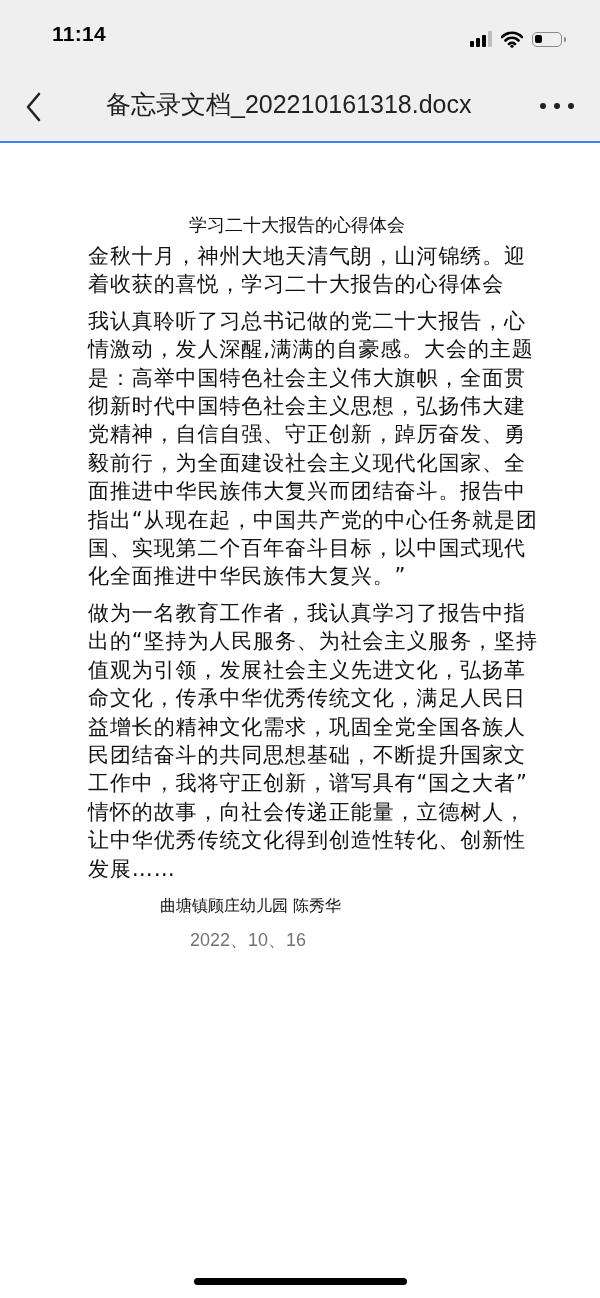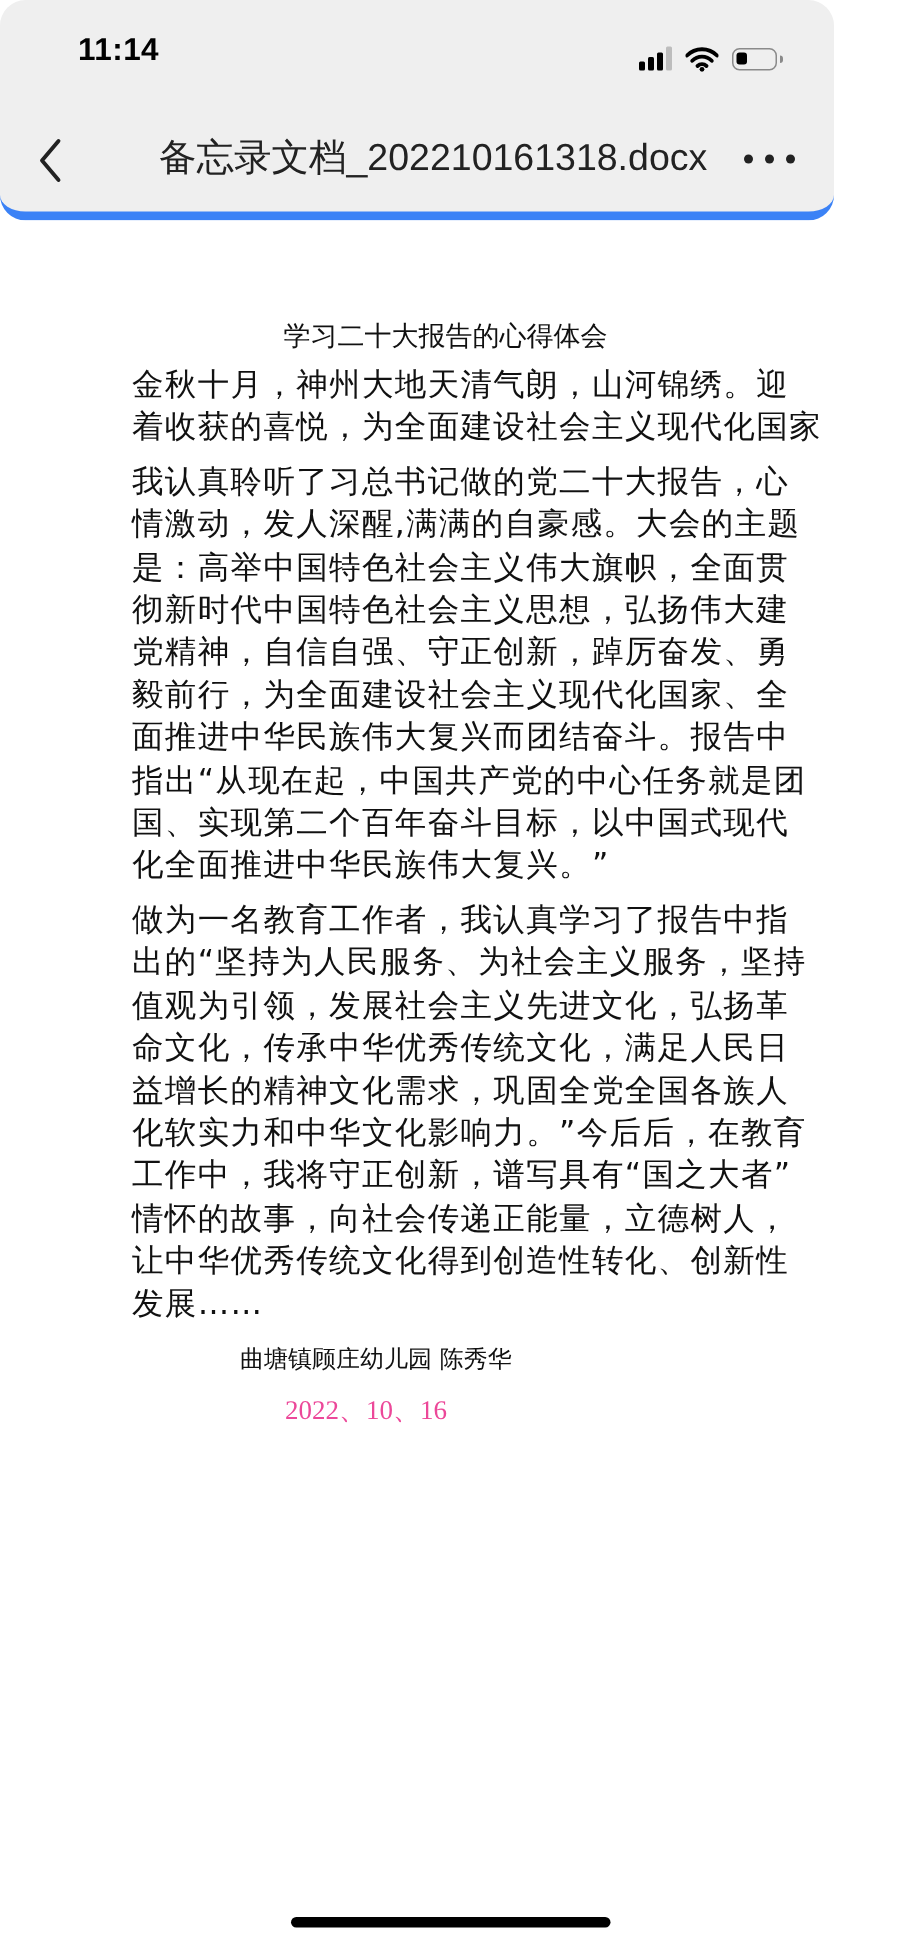--- a/index.html
+++ b/index.html
@@ -1,23 +1,22 @@
 <!DOCTYPE html>
 <html><head>
 <meta charset="utf-8">
 <style>
   html, body { margin: 0; padding: 0; }
   body {
     width: 600px; height: 1298px; background: #ffffff; position: relative; overflow: hidden;
     font-family: "DejaVu Sans", "Liberation Sans", sans-serif; color: #111;
   }
   .topbar {
-    position: absolute; left: 0; top: 0; width: 556px; height: 141px; background: #efefef;
-    border-bottom: 6px solid #3b82f6;
-    border-radius: 17px;
+    position: absolute; left: 0; top: 0; width: 600px; height: 141px; background: #efefef;
+    border-bottom: 2px solid #3b82f6;
   }
   .status-time {
     position: absolute; left: 52px; top: 22px; font-size: 21px; font-weight: bold;
     font-family: "Liberation Sans", sans-serif; letter-spacing: 0.3px; color: #000;
   }
   .status-icons { position: absolute; right: 38px; top: 28px; height: 22px; display: flex; align-items: center; gap: 9px; }
   .signal { display: flex; align-items: flex-end; gap: 2px; height: 16px; }
   .signal span { width: 4px; background: #000; border-radius: 1px; display: block; }
   .signal span.dim { background: #bdbdbd; }
   .battery { width: 30px; height: 15px; border: 1.5px solid #8a8a8a; border-radius: 5px; position: relative; box-sizing: border-box; }
@@ -34,21 +33,21 @@
   .nav-more span { width: 6px; height: 6px; border-radius: 50%; background: #222; display: block; }
 
   .doc { position: absolute; left: 88px; top: 208px; width: 428px; }
   .doc-title { text-align: center; font-size: 18px; line-height: 34px; height: 34px; color: #111; margin-left: -10px; }
   .para {
     font-size: 21px; line-height: 28.4px; letter-spacing: 0.9px; margin: 0 0 8px 0; color: #111;
     text-align: justify; word-break: break-all;
   }
   .para .ln { display: block; white-space: nowrap; }
   .signature { font-size: 16px; line-height: 30px; margin-left: 72px; margin-top: 0px; color: #111; }
-  .date { font-family: Liberation Serif, serif; font-size: 18px; line-height: 30px; margin-left: 102px; margin-top: 4px; color: #ec4899; }
+  .date { font-family: Liberation Sans, sans-serif; font-size: 18px; line-height: 30px; margin-left: 102px; margin-top: 4px; color: #737373; }
   .home-indicator { position: absolute; left: 194px; top: 1278px; width: 213px; height: 7px; border-radius: 4px; background: #000; }
 </style>
 </head>
 <body>
 
 <div class="topbar">
   <div class="status-time">11:14</div>
   <div class="status-icons">
     <div class="signal">
       <span style="height:6px"></span>
@@ -78,21 +77,21 @@
       <span></span>
       <span></span>
   </div>
 </div>
 
 <div class="doc">
   <div class="doc-title">学习二十大报告的心得体会</div>
 
   <div class="para">
     <span class="ln">金秋十月，神州大地天清气朗，山河锦绣。迎</span>
-    <span class="ln">着收获的喜悦，为全面建设社会主义现代化国家</span>
+    <span class="ln">着收获的喜悦，学习二十大报告的心得体会</span>
   </div>
 
   <div class="para">
     <span class="ln">我认真聆听了习总书记做的党二十大报告，心</span>
     <span class="ln">情激动，发人深醒,满满的自豪感。大会的主题</span>
     <span class="ln">是：高举中国特色社会主义伟大旗帜，全面贯</span>
     <span class="ln">彻新时代中国特色社会主义思想，弘扬伟大建</span>
     <span class="ln">党精神，自信自强、守正创新，踔厉奋发、勇</span>
     <span class="ln">毅前行，为全面建设社会主义现代化国家、全</span>
     <span class="ln">面推进中华民族伟大复兴而团结奋斗。报告中</span>
@@ -100,21 +99,21 @@
     <span class="ln">国、实现第二个百年奋斗目标，以中国式现代</span>
     <span class="ln">化全面推进中华民族伟大复兴。”</span>
   </div>
 
   <div class="para">
     <span class="ln">做为一名教育工作者，我认真学习了报告中指</span>
     <span class="ln">出的“坚持为人民服务、为社会主义服务，坚持</span>
     <span class="ln">值观为引领，发展社会主义先进文化，弘扬革</span>
     <span class="ln">命文化，传承中华优秀传统文化，满足人民日</span>
     <span class="ln">益增长的精神文化需求，巩固全党全国各族人</span>
-    <span class="ln">化软实力和中华文化影响力。”今后后，在教育</span>
+    <span class="ln">民团结奋斗的共同思想基础，不断提升国家文</span>
     <span class="ln">工作中，我将守正创新，谱写具有“国之大者”</span>
     <span class="ln">情怀的故事，向社会传递正能量，立德树人，</span>
     <span class="ln">让中华优秀传统文化得到创造性转化、创新性</span>
     <span class="ln">发展……</span>
   </div>
 
   <div class="signature">曲塘镇顾庄幼儿园 陈秀华</div>
   <div class="date">2022、10、16</div>
 </div>
 

